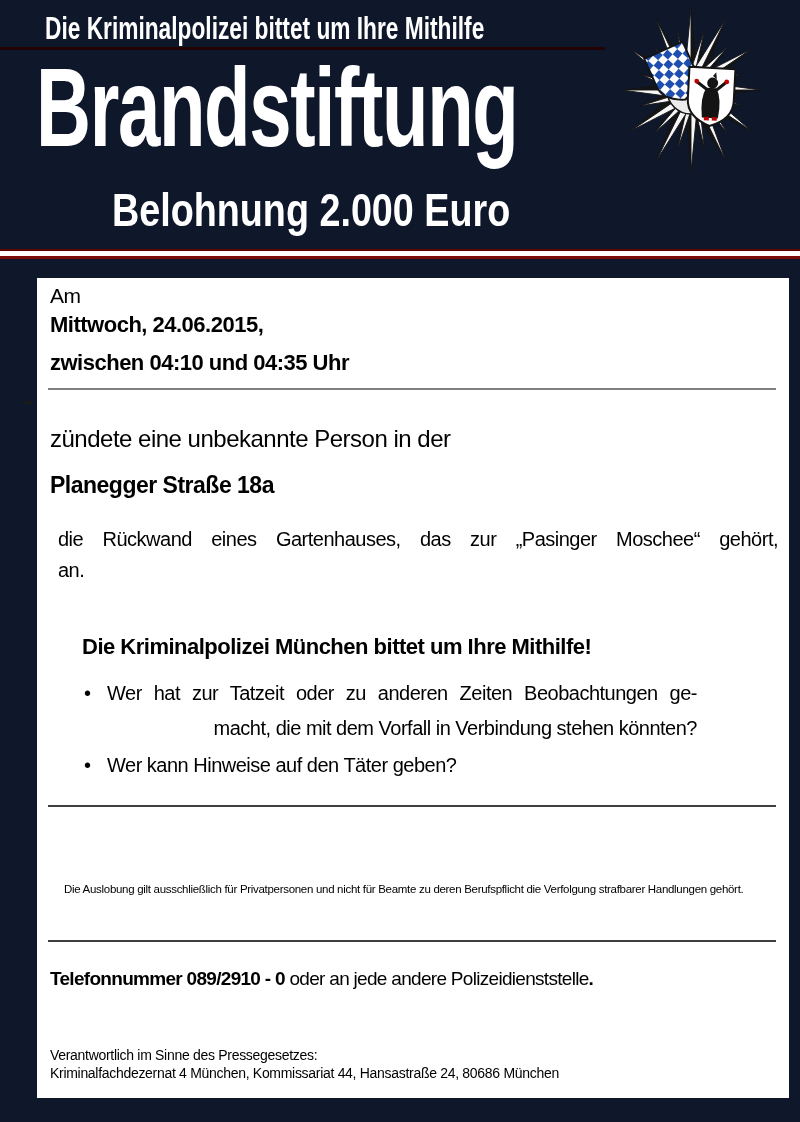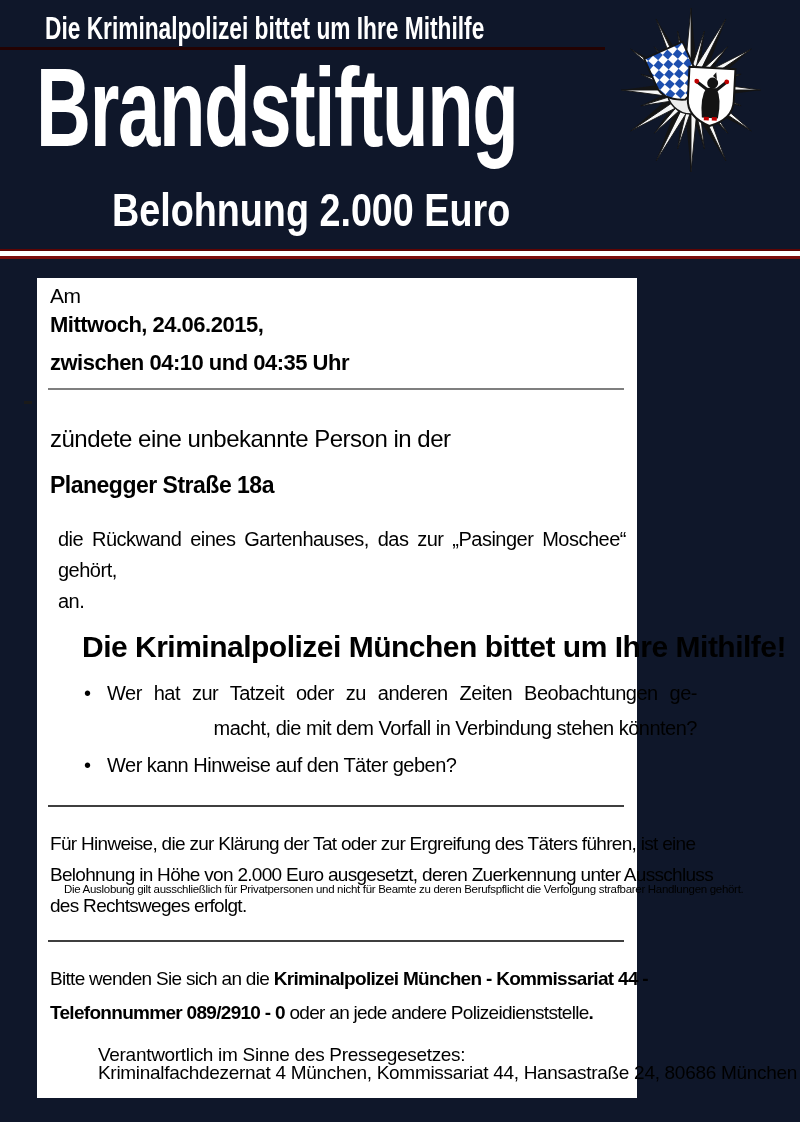--- a/index.html
+++ b/index.html
@@ -28,49 +28,49 @@
     transform:scaleX(0.82);transform-origin:left center;
   }
   .badge{position:absolute;left:618px;top:4px;width:146px;height:170px;}
   .header-sep{
     position:absolute;left:0;top:249px;width:800px;height:10px;background:#ffffff;
     border-top:2px solid #5e0404;border-bottom:3px solid #7c0d0d;box-sizing:border-box;
   }
   .stray-dash{position:absolute;left:24px;top:401px;width:8px;height:3px;background:#1a1a1a;}
   
   .sheet{
-    position:absolute;left:37px;top:278px;width:600px;height:820px;background:#ffffff;
+    position:absolute;left:37px;top:278px;width:752px;height:820px;background:#ffffff;
     font-size:20px;letter-spacing:-0.5px;line-height:26px;
   }
   .sheet *{box-sizing:border-box;}
   .abs{position:absolute;left:13px;right:13px;}
   .nowrap{white-space:nowrap;}
   .ctr{text-align:left;}
   .b{font-weight:bold;}
   .am{top:5px;font-size:21px;}
   .dateblock{top:28px;padding-right:112px;font-size:22px;font-weight:bold;line-height:38px;}
   .rule{position:absolute;left:11px;right:13px;height:2px;}
   .rule-gray{top:110px;background:#7f7f7f;}
   .action-line{top:148px;padding-right:128px;font-size:24px;}
   .location-line{top:194px;padding-right:140px;font-size:23px;font-weight:bold;}
   .desc{top:246px;left:21px;right:11px;font-size:20px;line-height:31px;}
   .just-line{text-align:justify;text-align-last:justify;}
-  .appeal-heading{top:356px;left:45px;right:0;font-size:30px;font-weight:bold;}
+  .appeal-heading{top:356px;left:45px;right:0;font-size:22px;font-weight:bold;}
   .q-item{position:absolute;left:47px;font-size:20px;line-height:35px;}
   .q1{top:398px;width:655px;}
   .q1 .qtext{width:590px;}
   .q2{top:470px;}
   .bullet{position:absolute;left:0;top:0;}
   .qtext{display:block;margin-left:23px;}
   .rule-dark1{top:527px;background:#3f3f3f;}
   .reward-par{top:550px;font-size:19px;letter-spacing:-0.7px;line-height:31px;}
   .disclaimer{top:604px;font-size:11.5px;letter-spacing:-0.3px;line-height:14px;margin-left:14px;}
   .rule-dark2{top:662px;background:#3f3f3f;}
   .contact{top:684px;font-size:19px;letter-spacing:-0.7px;line-height:34px;}
-  .footer{top:768px;font-size:19px;letter-spacing:-0.3px;line-height:18px;margin-left:48px;}
+  .footer{top:768px;font-size:14px;letter-spacing:-0.3px;line-height:18px;}
 </style>
 </head>
 <body>
 
 <div class="page">
 
   <div class="top-appeal">Die Kriminalpolizei bittet um Ihre Mithilfe</div>
   <div class="top-rule"></div>
   <div class="poster-title">Brandstiftung</div>
 
@@ -185,32 +185,26 @@
       </span>
     </div>
 
     <div class="q-item q2">
       <span class="bullet">•</span>
       <span class="qtext nowrap">Wer kann Hinweise auf den Täter geben?</span>
     </div>
 
     <div class="rule rule-dark1"></div>
 
-    <div class="abs reward-par ctr">
-      <div class="nowrap">Für Hinweise, die zur Klärung der Tat oder zur Ergreifung des Täters führen, ist eine</div>
-      <div class="nowrap">Belohnung in Höhe von 2.000 Euro ausgesetzt, deren Zuerkennung unter Ausschluss</div>
-      <div class="nowrap">des Rechtsweges erfolgt.</div>
-    </div>
 
     <div class="abs disclaimer ctr nowrap">Die Auslobung gilt ausschließlich für Privatpersonen und nicht für Beamte zu deren Berufspflicht die Verfolgung strafbarer Handlungen gehört.</div>
 
     <div class="rule rule-dark2"></div>
 
     <div class="abs contact ctr">
-      <div class="nowrap"><span>Bitte wenden Sie sich an die </span><span class="b">Kriminalpolizei München - Kommissariat 44 -</span></div>
       <div class="nowrap"><span class="b">Telefonnummer 089/2910 - 0</span><span> oder an jede andere Polizeidienststelle</span><span class="b">.</span></div>
     </div>
 
     <div class="abs footer">
       <div class="nowrap">Verantwortlich im Sinne des Pressegesetzes:</div>
       <div class="nowrap">Kriminalfachdezernat 4 München, Kommissariat 44, Hansastraße 24, 80686 München</div>
     </div>
 
   </div>
 </div>

